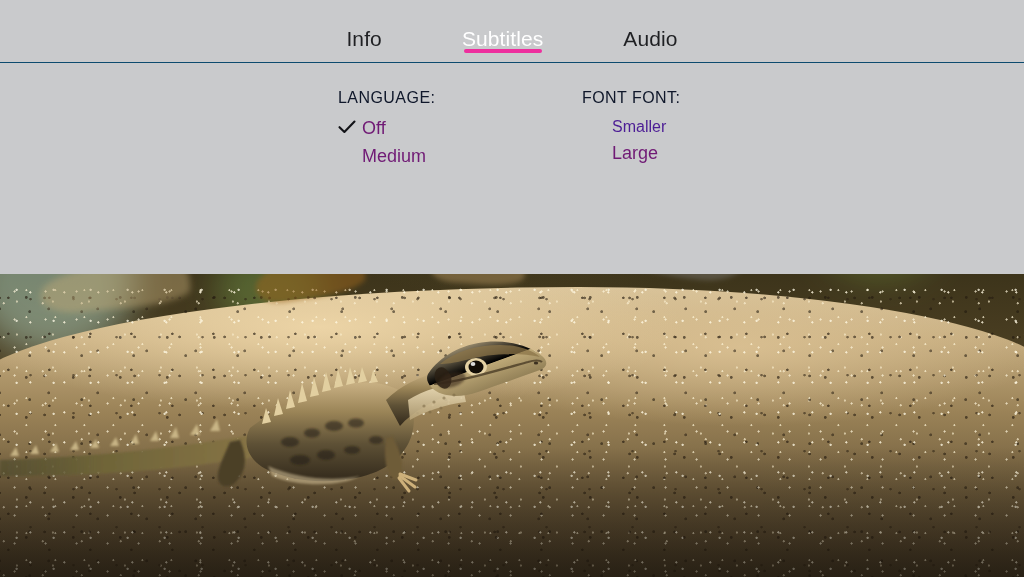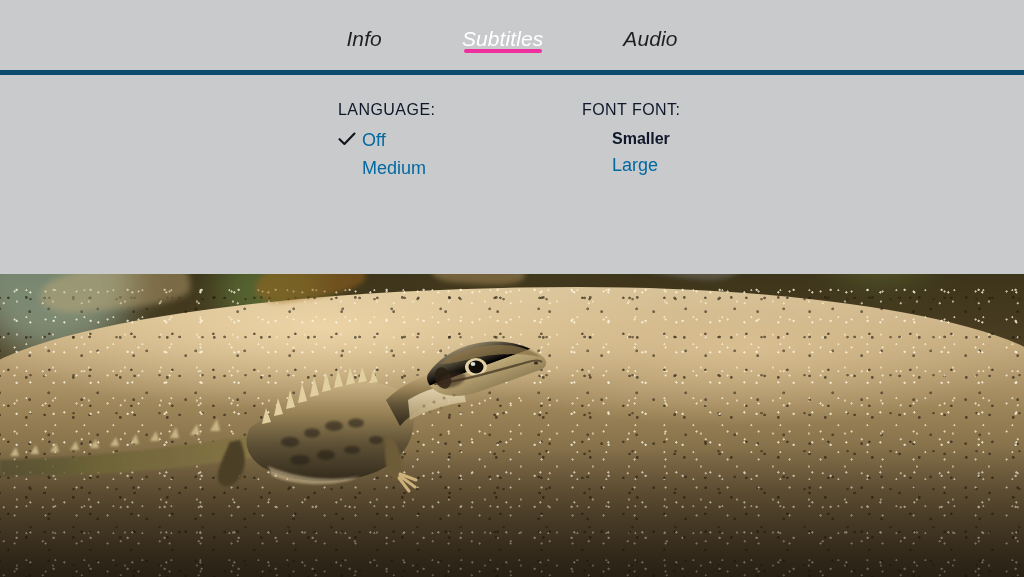--- a/index.html
+++ b/index.html
@@ -165,24 +165,23 @@
     top: 0;
     width: 1024px;
     height: 274px;
     background: #c9cacc;
     overflow: hidden;
   }
 
   
   #tab-bar {
     position: relative;
-    height: 75px;
-    border-bottom: 5px solid #0c4a6e;
+    height: 63px;
+    border-bottom: 1px solid #0c4a6e;
     box-sizing: border-box;
-    font-style: italic;
   }
   #tab-strip {
     position: absolute;
     left: 0;
     right: 0;
     top: 0;
     height: 74px;
     display: flex;
     justify-content: center;
     align-items: flex-start;
@@ -241,31 +240,31 @@
   }
   .check-slot {
     width: 24px;
     flex: 0 0 24px;
     display: flex;
     align-items: center;
     justify-content: flex-start;
   }
   .check-slot svg { display: block; }
   .option-label {
-    color: #0369a1;
+    color: #701a75;
     line-height: 1;
   }
 
   
   #group-language .option-row { margin-bottom: 10px; }
   #group-language .option-label { font-size: 18px; }
 
   
   #group-fontsize .opt-smaller { margin-bottom: 9px; }
-  #group-fontsize .opt-smaller .option-label { font-size: 16px; color: #0f172a; font-weight: bold; }
+  #group-fontsize .opt-smaller .option-label { font-size: 16px; color: #4c1d95; }
   #group-fontsize .opt-medium  { margin-bottom: 7px; }
   #group-fontsize .opt-medium .option-label  { font-size: 22px; }
   #group-fontsize .opt-large .option-label   { font-size: 18px; }
 
   #group-fontsize .check-slot { width: 30px; flex: 0 0 30px; }
 </style>
 </head>
 <body>
 
 <div id="screen">

